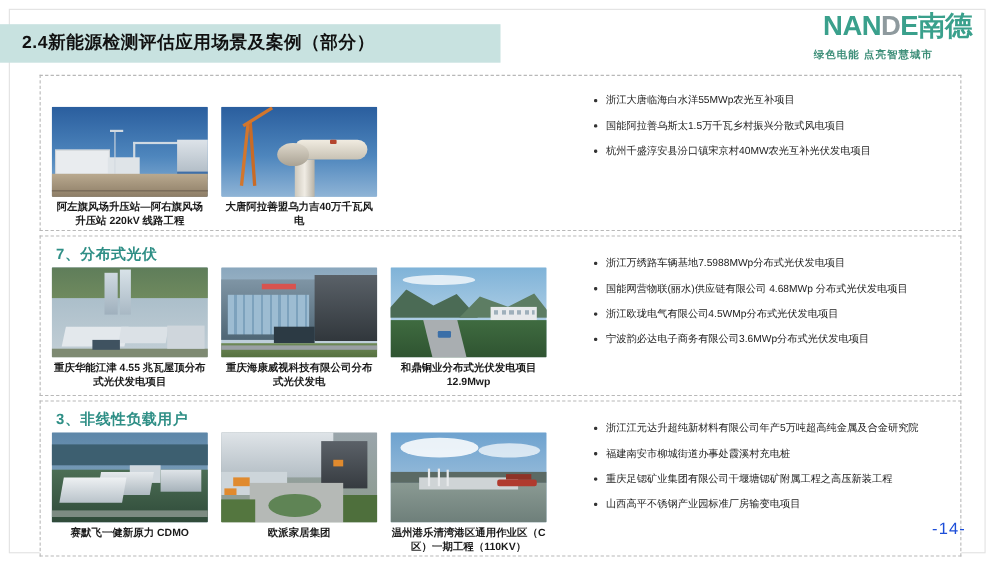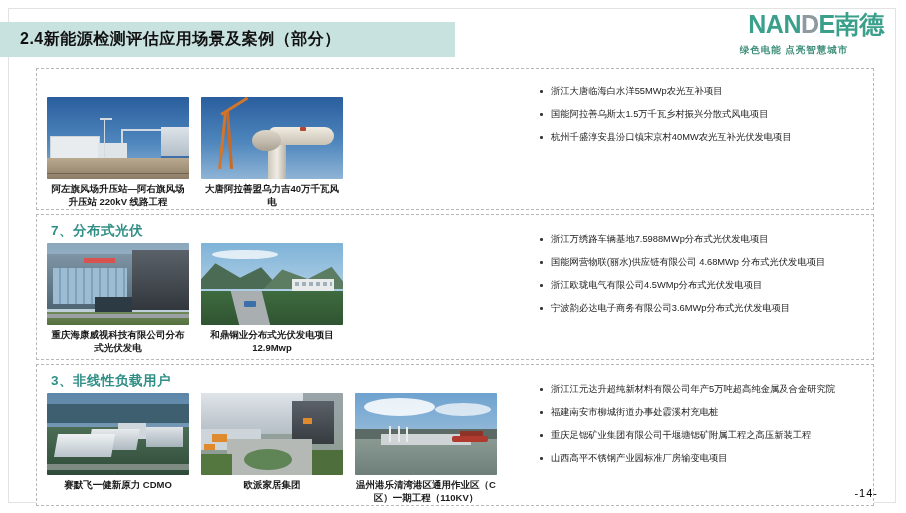--- a/index.html
+++ b/index.html
@@ -72,22 +72,22 @@
   }
   .bullets li:before{
     content:"";position:absolute;left:3px;top:5px;
     width:2.5px;height:2.5px;background:#333;border-radius:50%;
   }
   #sec1 .bullets{top:16px;}
   #sec2 .bullets{top:18px;}
   #sec3 .bullets{top:18px;}
 
   .page-num{
-    position:absolute;right:28px;bottom:14px;
-    font-size:11px;color:#000000;font-weight:normal;letter-spacing:1px;
+    position:absolute;right:28px;bottom:24px;
+    font-size:15px;color:#1d4ed8;font-weight:normal;letter-spacing:1px;
   }
 
   
   .sky-deep{position:absolute;inset:0;background:linear-gradient(180deg,#2a5e9e 0%,#4e86bd 55%,#8fb4d6 100%);}
 
   
   .i1-ground{position:absolute;left:0;bottom:0;width:100%;height:26%;background:linear-gradient(180deg,#b9a98f,#8d7d66);}
   .i1-b1{position:absolute;left:2%;bottom:24%;width:34%;height:26%;background:#e9ecef;border:1px solid #cfd4d8;}
   .i1-b2{position:absolute;left:36%;bottom:24%;width:20%;height:20%;background:#dfe4e8;}
   .i1-b3{position:absolute;right:0;bottom:20%;width:20%;height:44%;background:linear-gradient(180deg,#dde3e9,#aab6c0);}
@@ -244,20 +244,34 @@
         <li>国能阿拉善乌斯太1.5万千瓦乡村振兴分散式风电项目</li>
         <li>杭州千盛淳安县汾口镇宋京村40MW农光互补光伏发电项目</li>
       </ul>
     </div>
   </div>
 
   <div class="section" id="sec2">
     <div class="sec-head">7、分布式光伏</div>
     <div class="cards">
 
+      <div class="card">
+        <div class="thumb">
+          <div class="i4-sky"></div>
+            <div class="i4-g1"></div>
+            <div class="i4-tw1"></div>
+            <div class="i4-tw2"></div>
+          <div class="i4-grnd"></div>
+            <div class="i4-roof1"></div>
+            <div class="i4-roof2"></div>
+            <div class="i4-roof3"></div>
+          <div class="i4-dark"></div>
+        </div>
+        <div class="cap">重庆华能江津 4.55 兆瓦屋顶分布式光伏发电项目</div>
+      </div>
 
       <div class="card">
         <div class="thumb">
           <div class="i5-sky"></div>
             <div class="i5-b"></div>
             <div class="i5-dark"></div>
             <div class="i5-glass"></div>
           <div class="i5-sign"></div>
             <div class="i5-ent"></div>
             <div class="i5-gr"></div>

